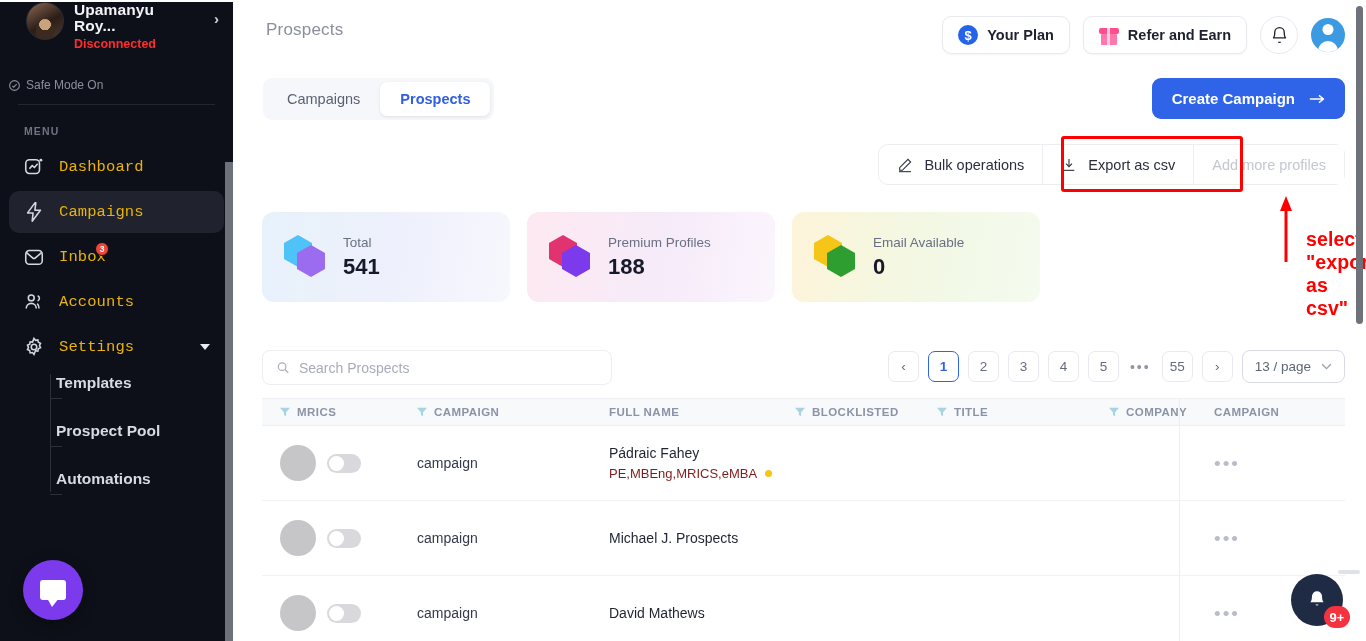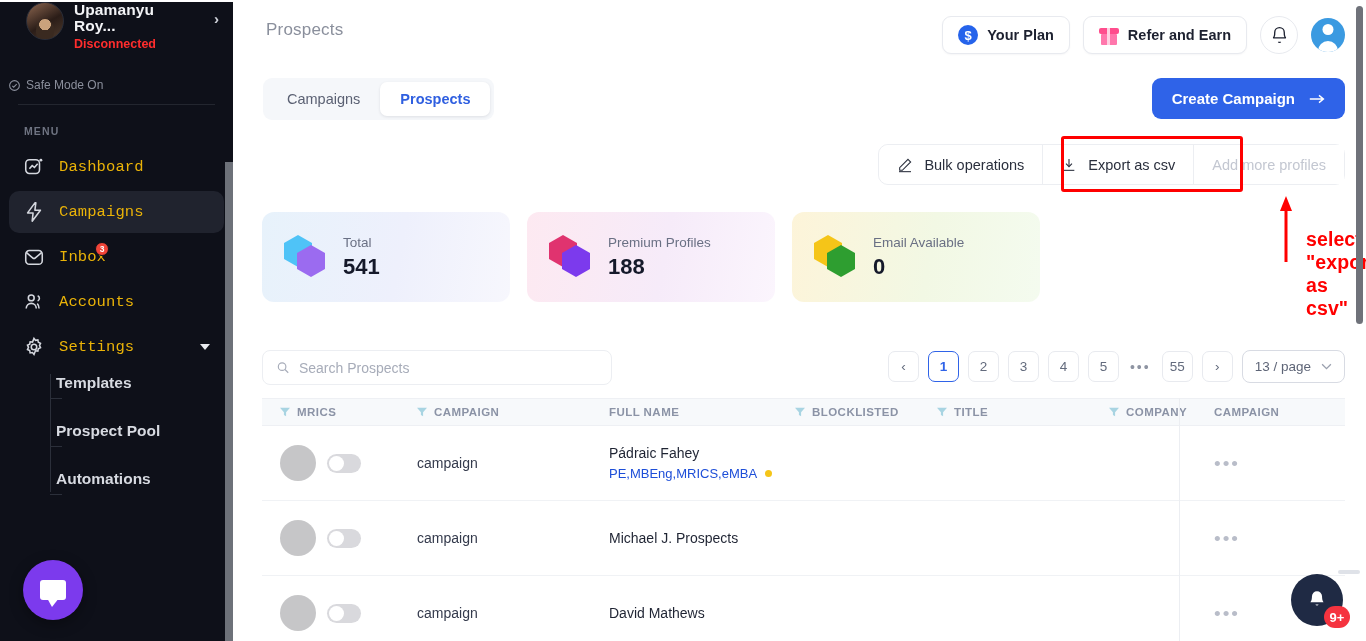--- a/index.html
+++ b/index.html
@@ -300,21 +300,21 @@
   .toggle {
     width: 34px; height: 19px; border-radius: 10px; background:#d9d9dd;
     margin-left: 11px; position: relative; cursor:pointer; flex:0 0 auto;
   }
   .toggle::after {
     content:""; position:absolute; left:2px; top:2px;
     width:15px; height:15px; border-radius:50%; background:#fff;
   }
   .camp-txt { font-size: 14px; color:#343a4c; }
   .name-main { font-size: 14px; color:#1f2433; }
-  .name-sub { font-size: 13px; color:#1d4ed8; margin-top: 5px; display:flex; align-items:center; gap:8px;}
+  .name-sub { font-size: 13px; color:#7f1d1d; margin-top: 5px; display:flex; align-items:center; gap:8px;}
   .dot-y { width: 7px; height:7px; border-radius:50%; background:#f5c518; display:inline-block; }
   .dots3 { color:#b9bdc9; font-size: 19px; letter-spacing: 2px; line-height: 1; cursor:pointer;}
   .actions-divider {
     position:absolute; left: 1179px; top: 398px; width: 1px; height: 243px; background:#eceef2;
   }
 
   
   .notif-fab {
     position: absolute; right: 23px; bottom: 15px;
     width: 52px; height: 52px; border-radius:50%;

